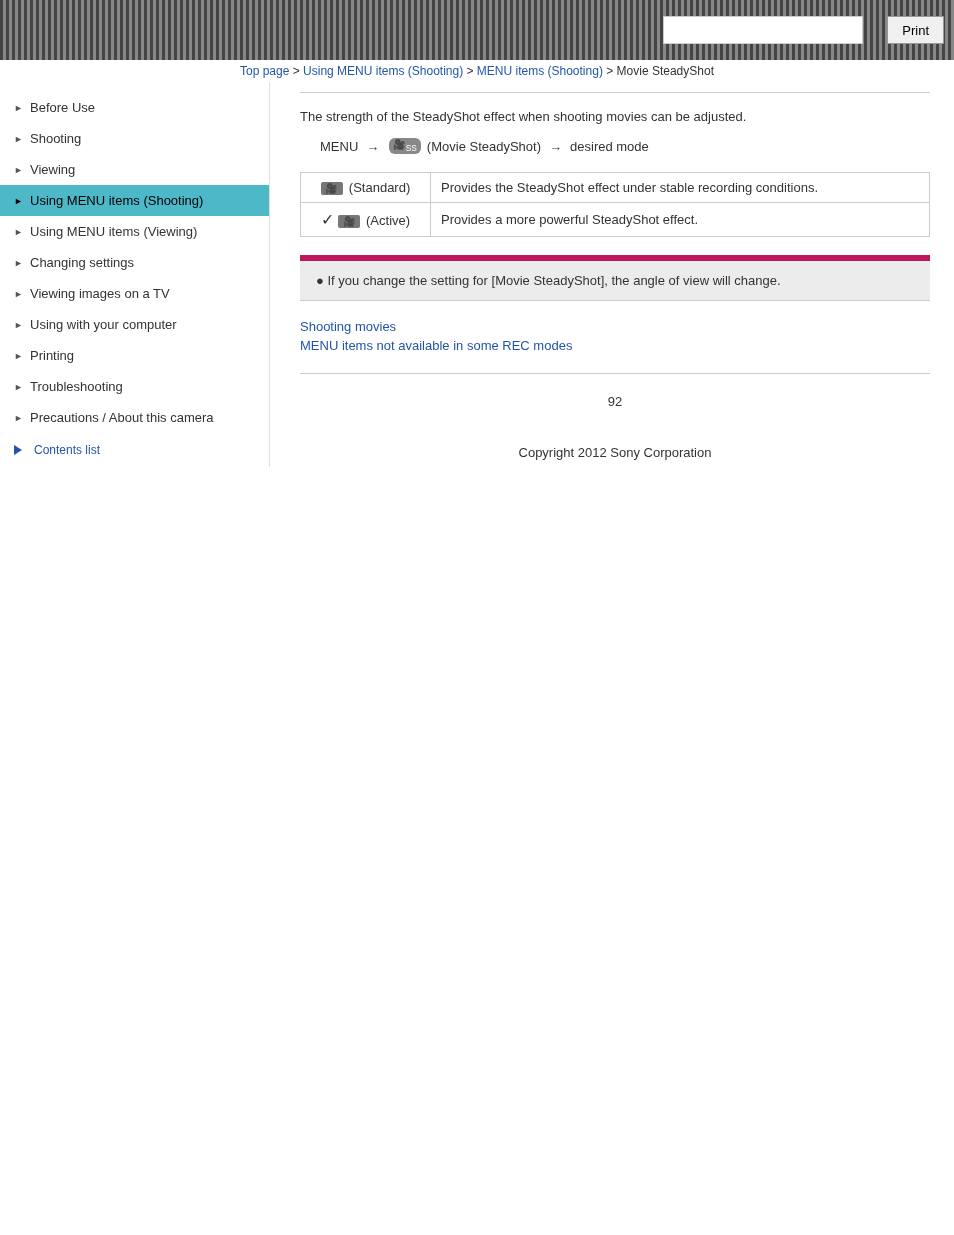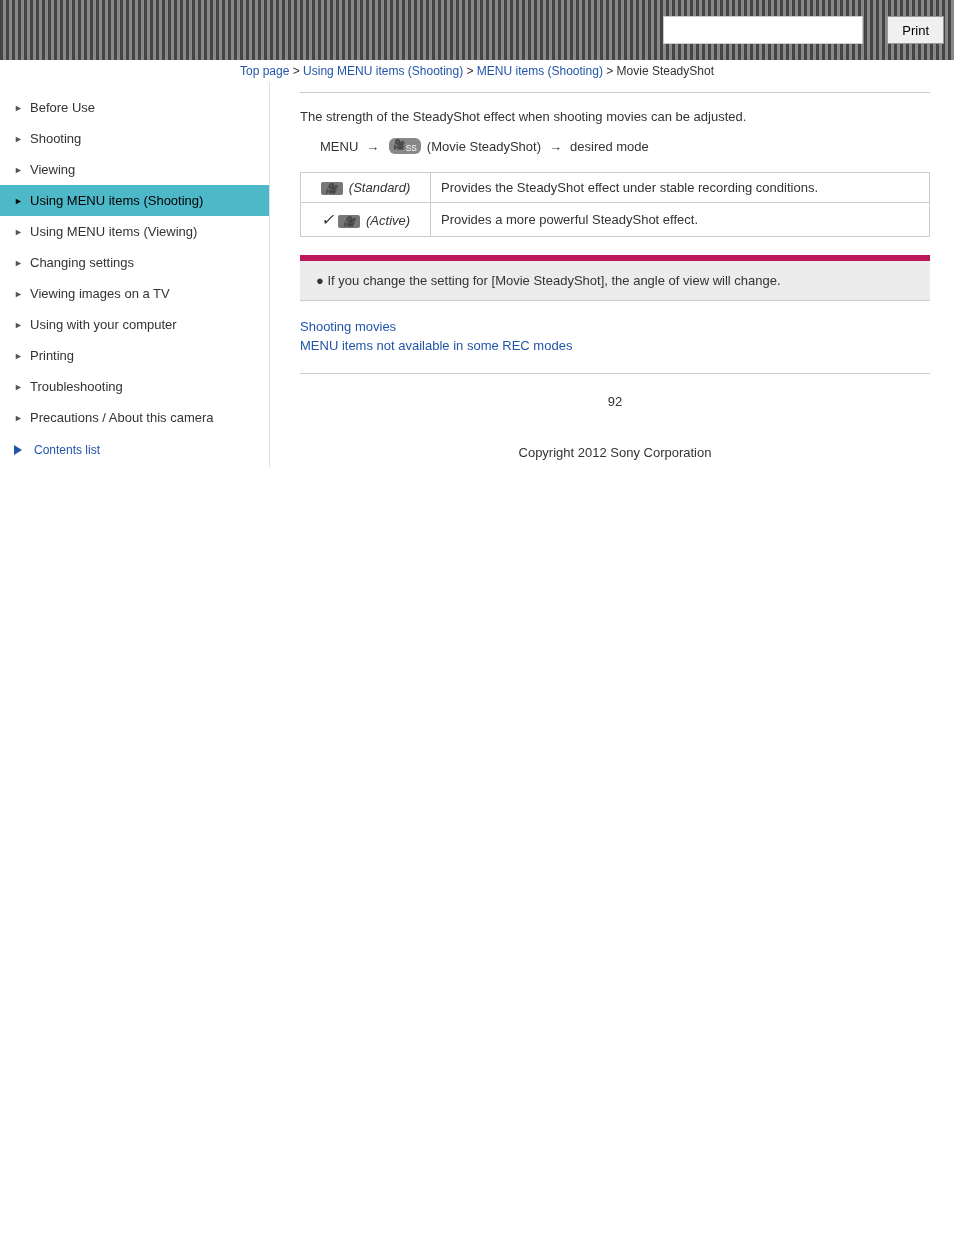--- a/index.html
+++ b/index.html
@@ -148,21 +148,20 @@
     }
     .options-table td {
       border: 1px solid #ccc;
       padding: 7px 10px;
       vertical-align: middle;
     }
     .options-table .icon-cell {
       width: 130px;
       text-align: center;
       white-space: nowrap;
-      font-style: italic;
     }
     .check-mark {
       font-size: 16px;
       color: #333;
     }
     .icon-box {
       display: inline-block;
       background: #777;
       color: #fff;
       font-size: 10px;

